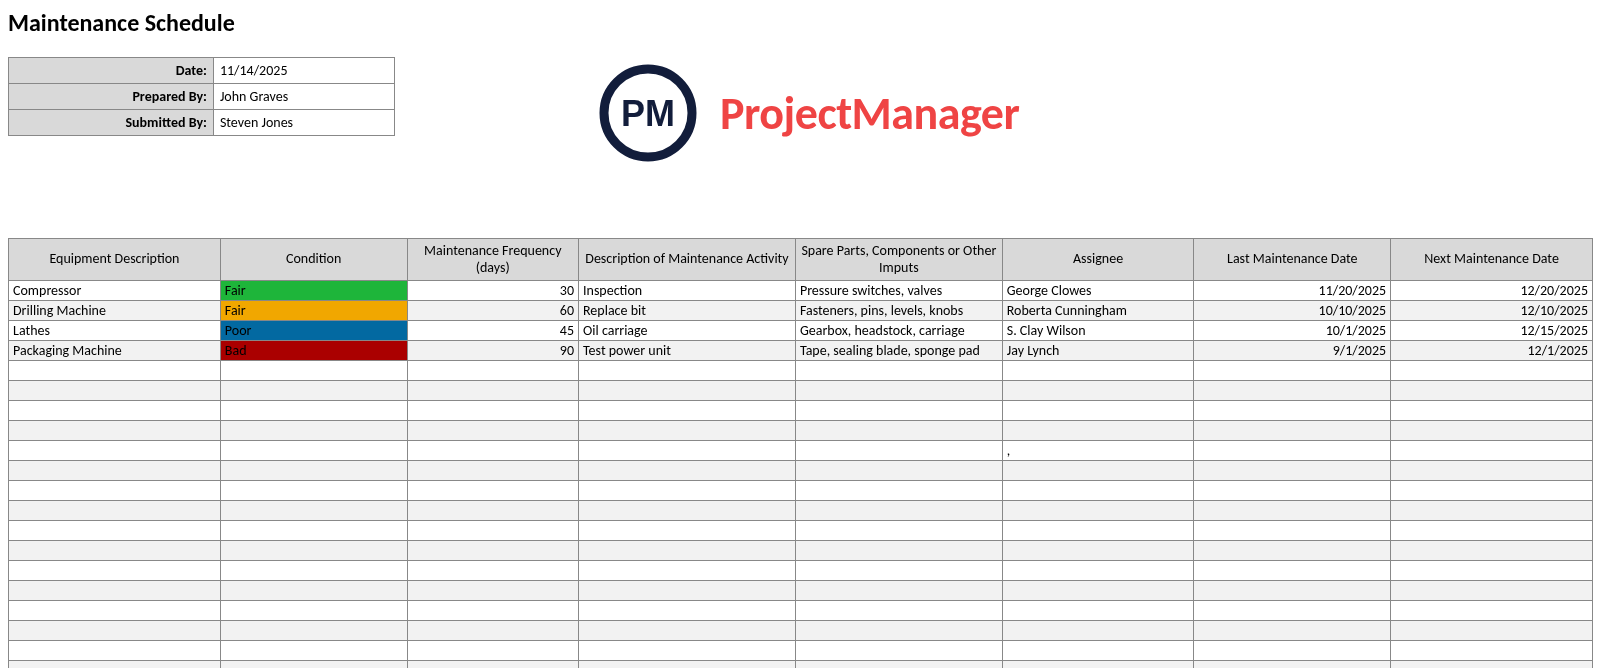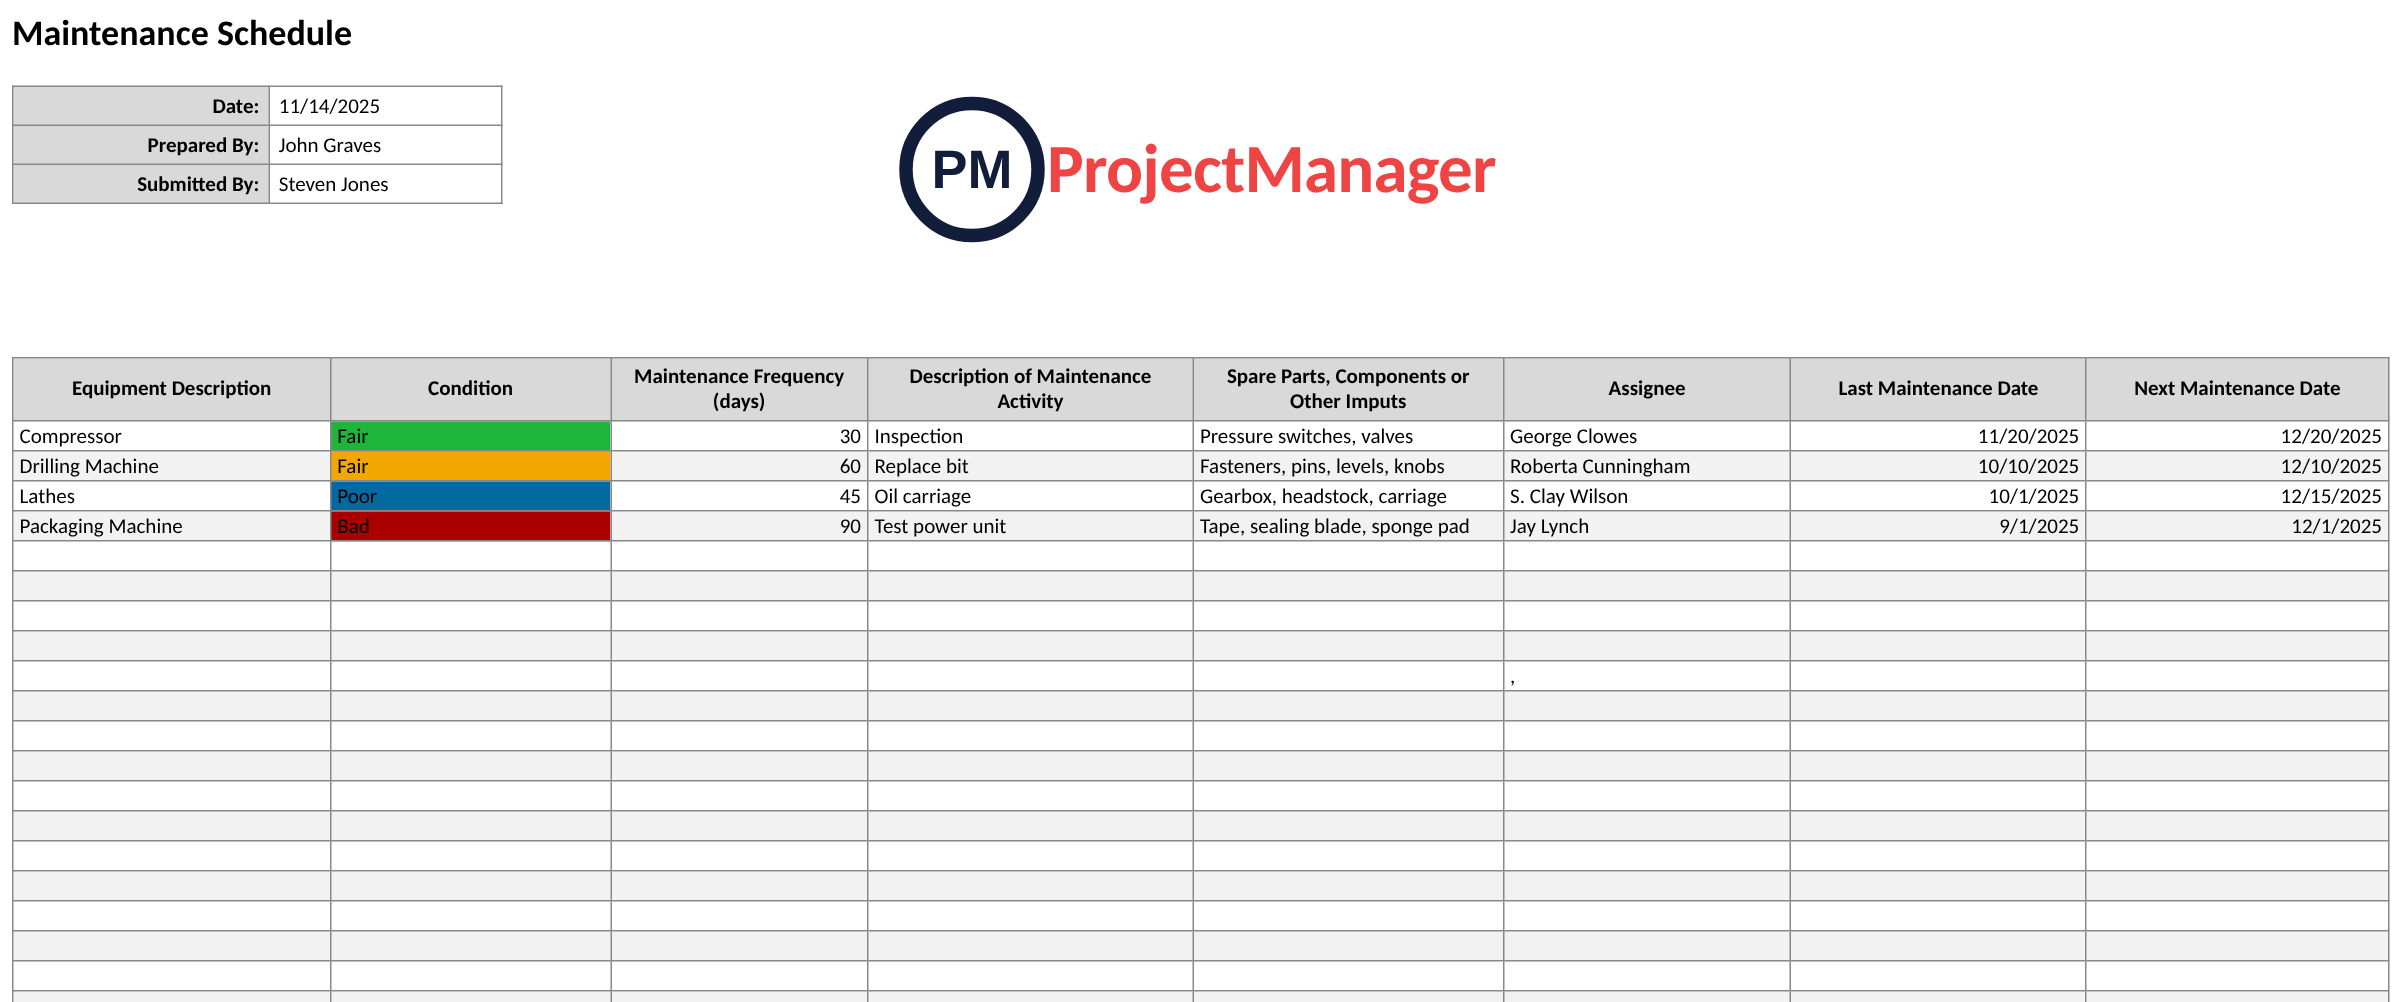--- a/index.html
+++ b/index.html
@@ -16,21 +16,21 @@
       position: relative;
       height: 200px;
     }
     .title {
       font-size: 24px;
       font-weight: bold;
       margin-bottom: 20px;
     }
     .meta-table {
       border-collapse: collapse;
-      width: 327px;
+      width: 387px;
     }
     .meta-table td {
       border: 1px solid #888;
       padding: 2px 6px;
       height: 26px;
       font-size: 14px;
     }
     .meta-label {
       background: #d9d9d9;
       text-align: right;
@@ -40,40 +40,41 @@
     .meta-value {
       width: 185px;
       text-align: left;
     }
     .logo-block {
       position: absolute;
       left: 590px;
       top: 55px;
       display: flex;
       align-items: center;
+      gap: 22px;
     }
     .logo-circle {
       width: 100px;
       height: 100px;
     }
     .logo-text {
       font-size: 46px;
       font-weight: 800;
       color: #ef4444;
       letter-spacing: -0.5px;
     }
     .main-table {
       border-collapse: collapse;
       width: 1585px;
       margin-top: 30px;
     }
     .main-table th {
       border: 1px solid #888;
       background: #d9d9d9;
-      font-weight: bold;
+      font-weight: normal;
       font-size: 14px;
       padding: 2px 4px;
       height: 42px;
       text-align: center;
       line-height: 1.2;
     }
     .main-table td {
       border: 1px solid #888;
       padding: 0 4px;
       height: 20px;

